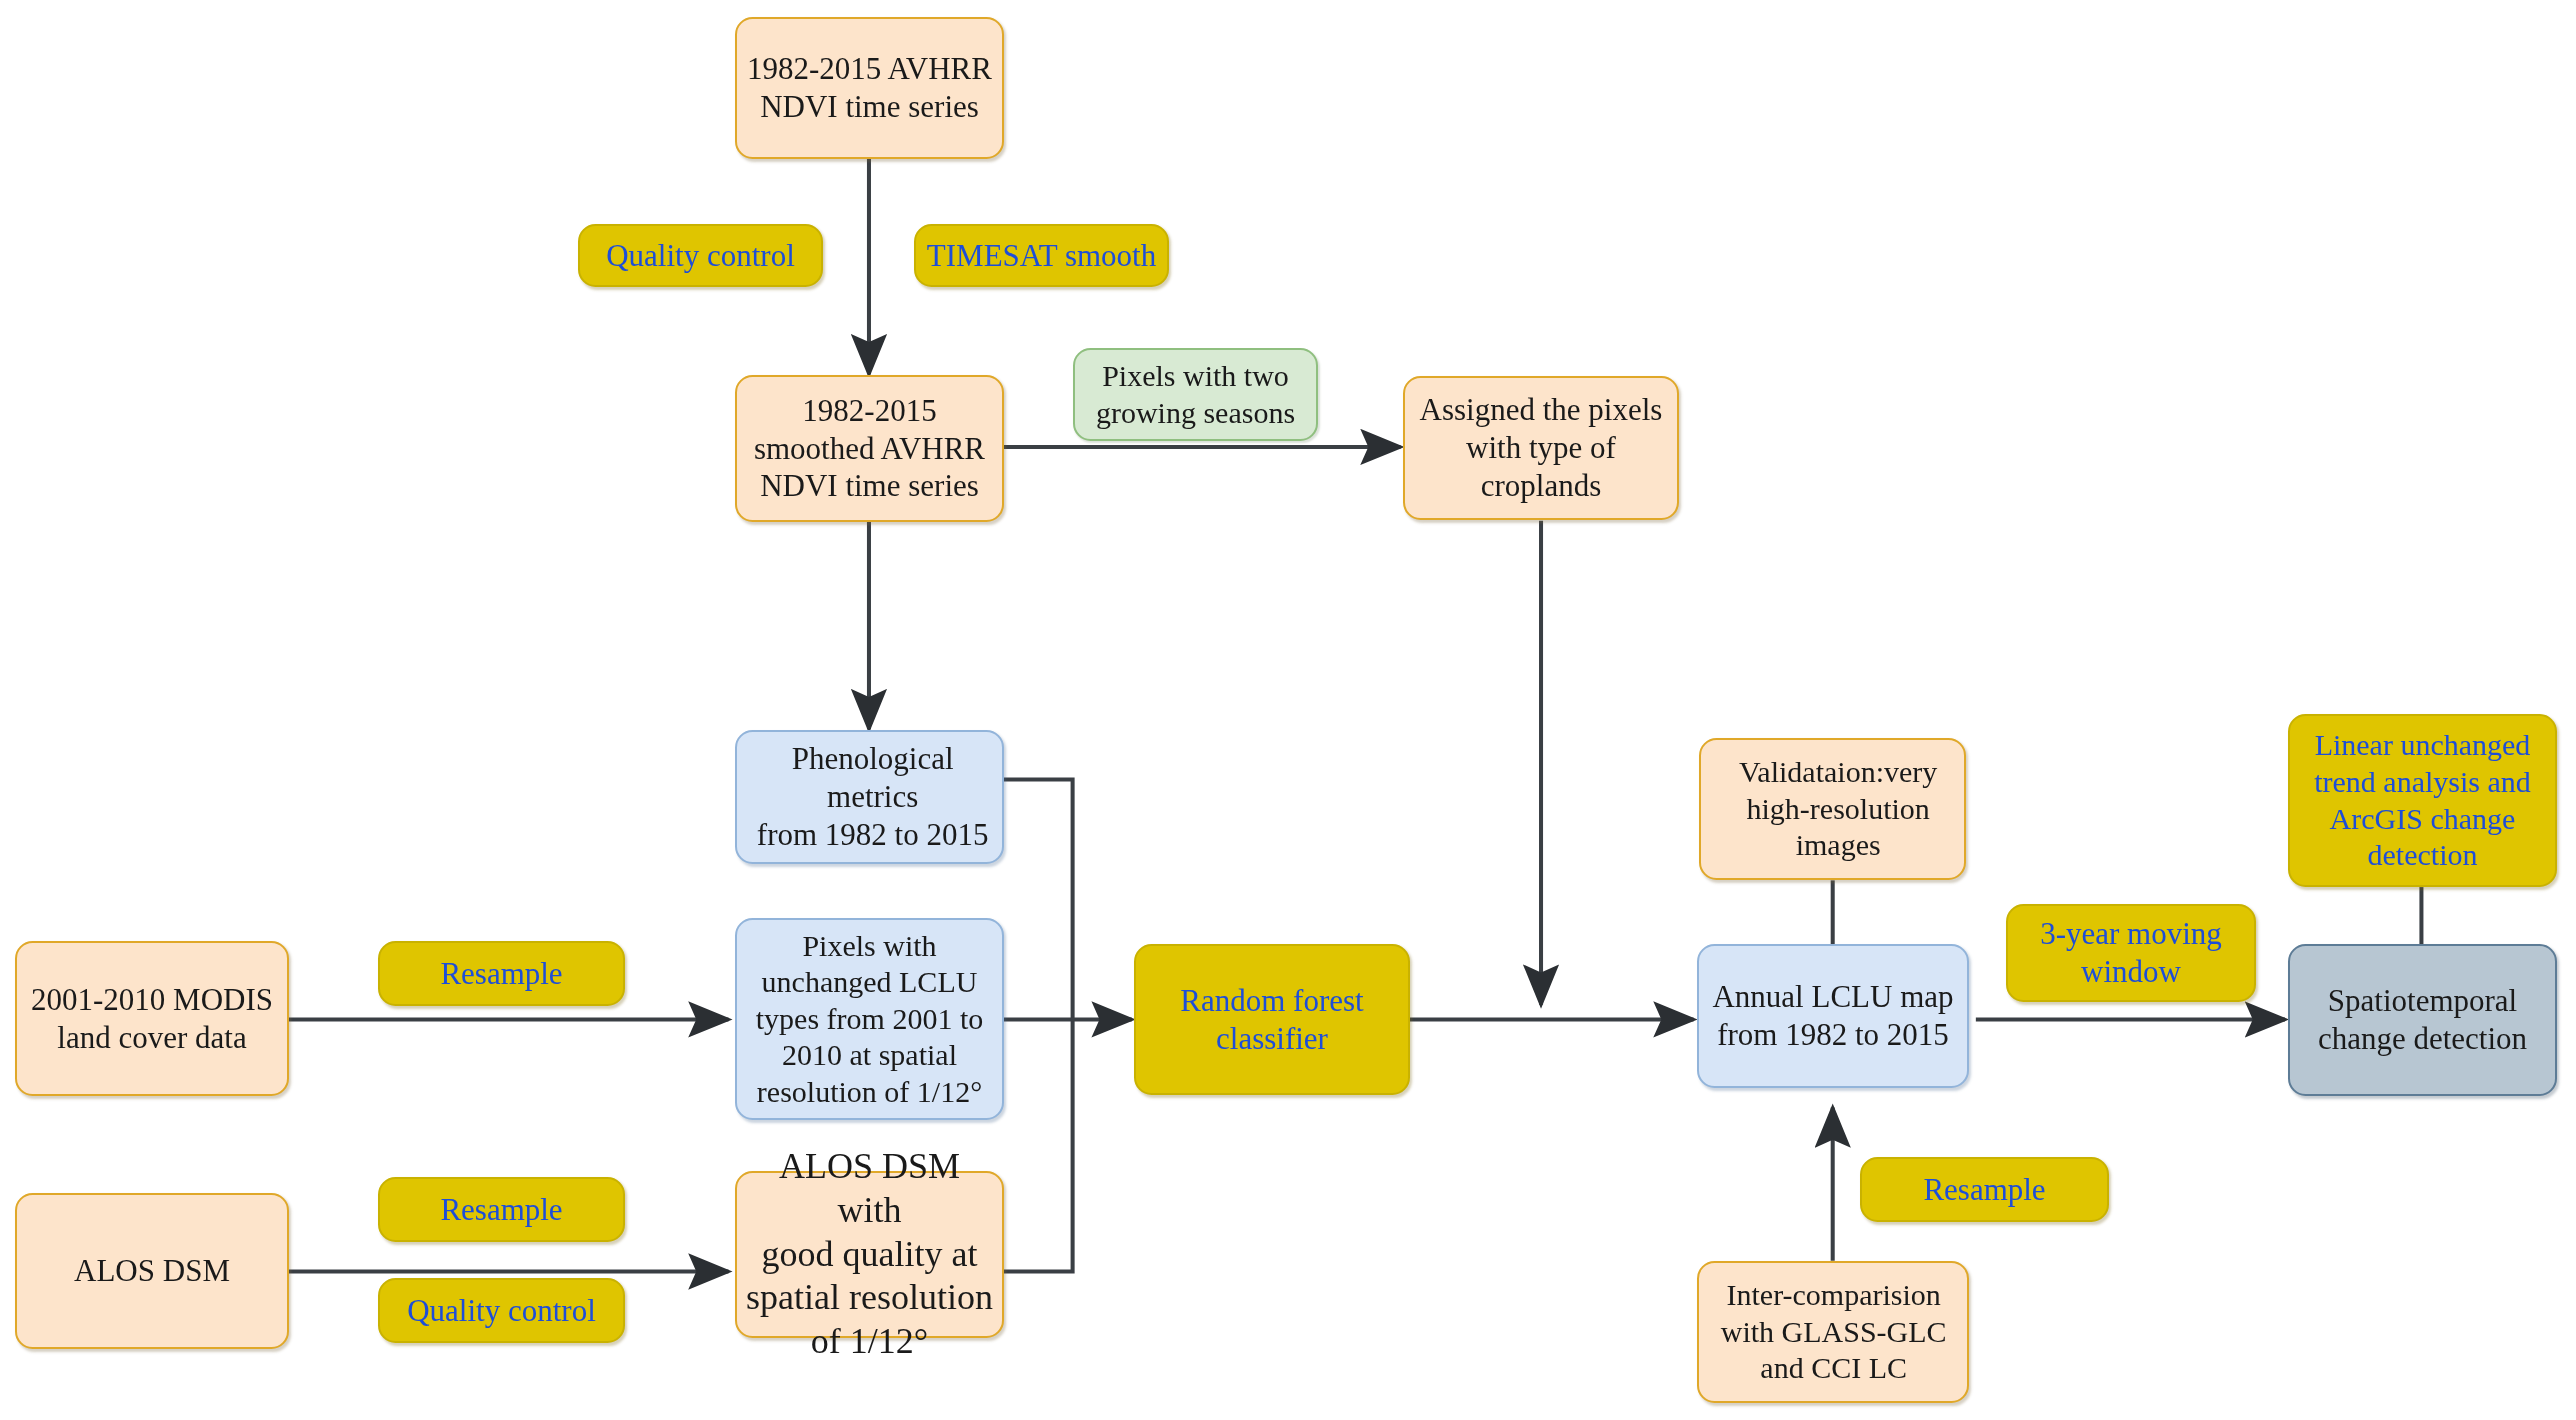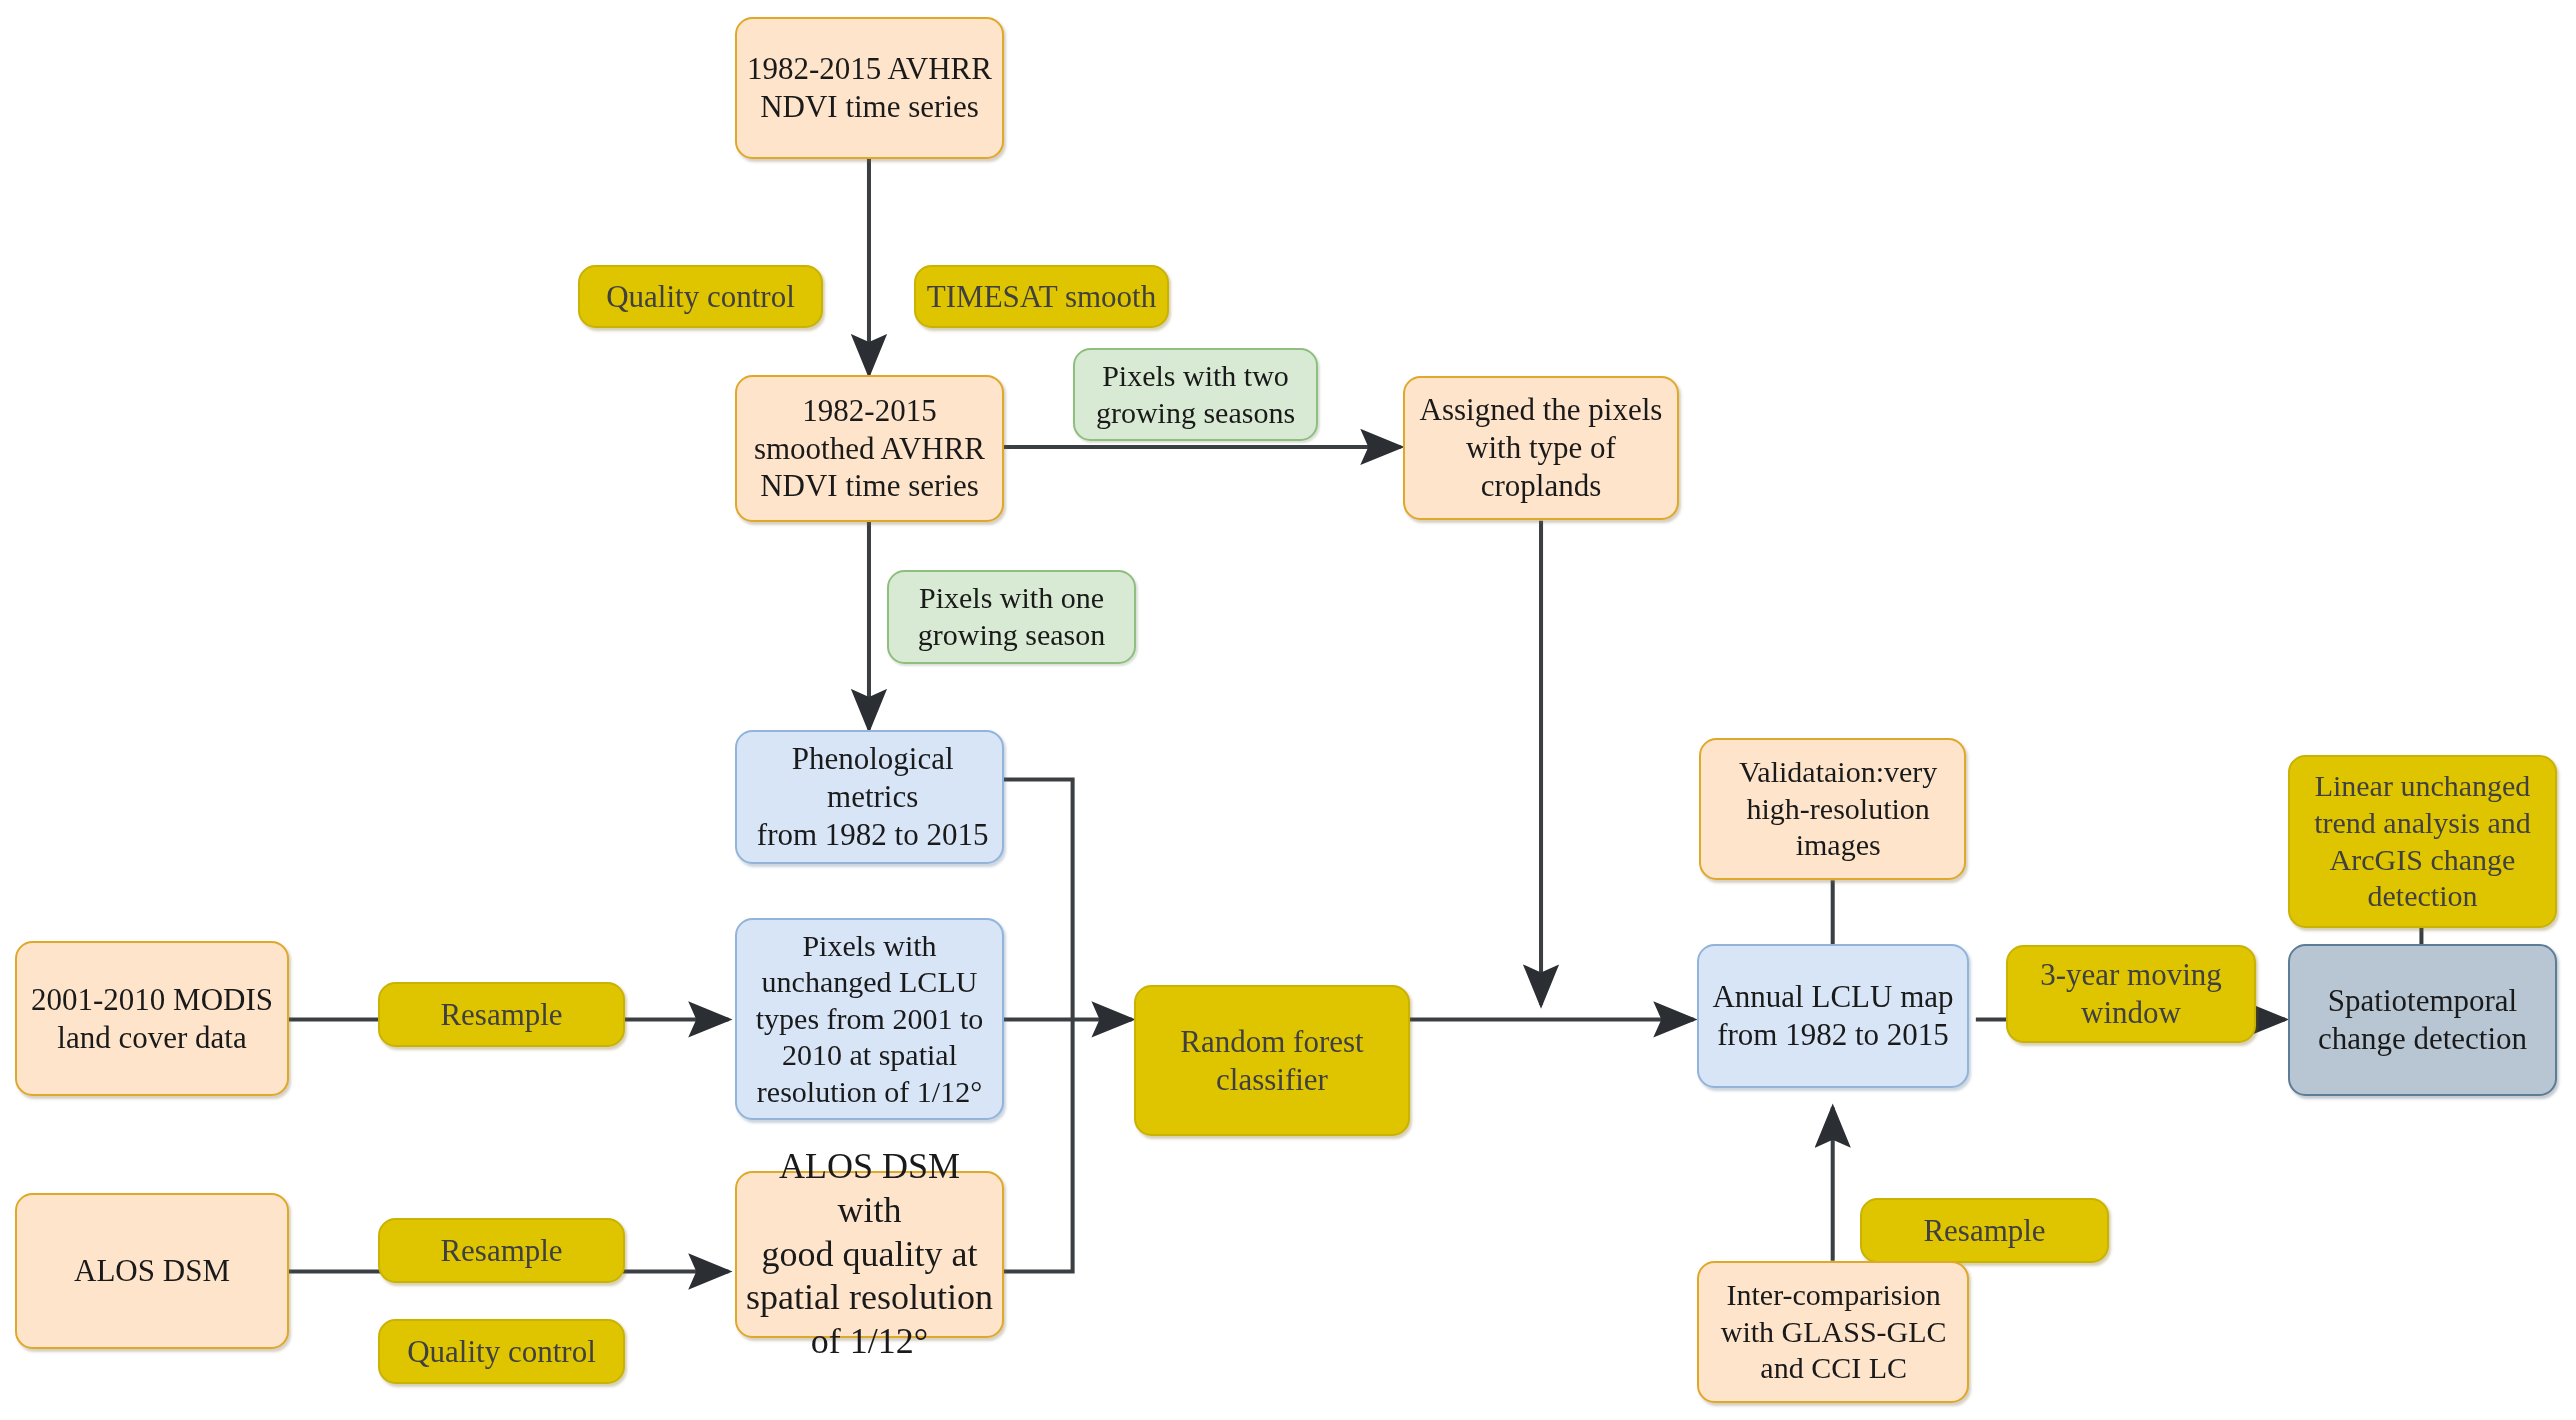--- a/index.html
+++ b/index.html
@@ -39,23 +39,22 @@
   }
   .n-peach {
     background: #FDE4CB;
     border: 2.7px solid #E0A829;
     color: #1a1a1a;
     box-shadow: 2px 2.7px 2.7px rgba(120,100,60,0.30);
   }
   .n-gold {
     background: #DFC500;
     border: 2.7px solid #C9B200;
-    color: #404040;
+    color: #1d4ed8;
     box-shadow: 2px 2.7px 2.7px rgba(120,100,20,0.30);
-    margin-top: 41px;
   }
   .n-green {
     background: #D8EAD3;
     border: 2.7px solid #8FBF7F;
     color: #1a1a1a;
     box-shadow: 1.3px 2px 2px rgba(90,120,80,0.22);
   }
   .n-blue {
     background: #D7E5F7;
     border: 2.7px solid #92B4DA;
@@ -123,22 +122,20 @@
 smoothed AVHRR
 NDVI time series</div>
 
   <div class="node n-green" style="left:1073px; top:348px; width:245px; height:93px; font-size:30px;">Pixels with two
 growing seasons</div>
 
   <div class="node n-peach" style="left:1403px; top:376px; width:276px; height:144px; font-size:31px;">Assigned the pixels
 with type of
 croplands</div>
 
-  <div class="node n-green" style="left:887px; top:570px; width:249px; height:94px; font-size:30px;">Pixels with one
-growing season</div>
 
   <div class="node n-blue" style="left:735px; top:730px; width:269px; height:134px; font-size:31px;padding-left:13px;">Phenological metrics
 from 1982 to 2015</div>
 
   <div class="node n-peach" style="left:15px; top:941px; width:274px; height:155px; font-size:31px;">2001-2010 MODIS
 land cover data</div>
 
   <div class="node n-gold" style="left:378px; top:941px; width:247px; height:65px; font-size:31px;">Resample</div>
 
   <div class="node n-blue" style="left:735px; top:918px; width:269px; height:202px; font-size:30px;">Pixels with

